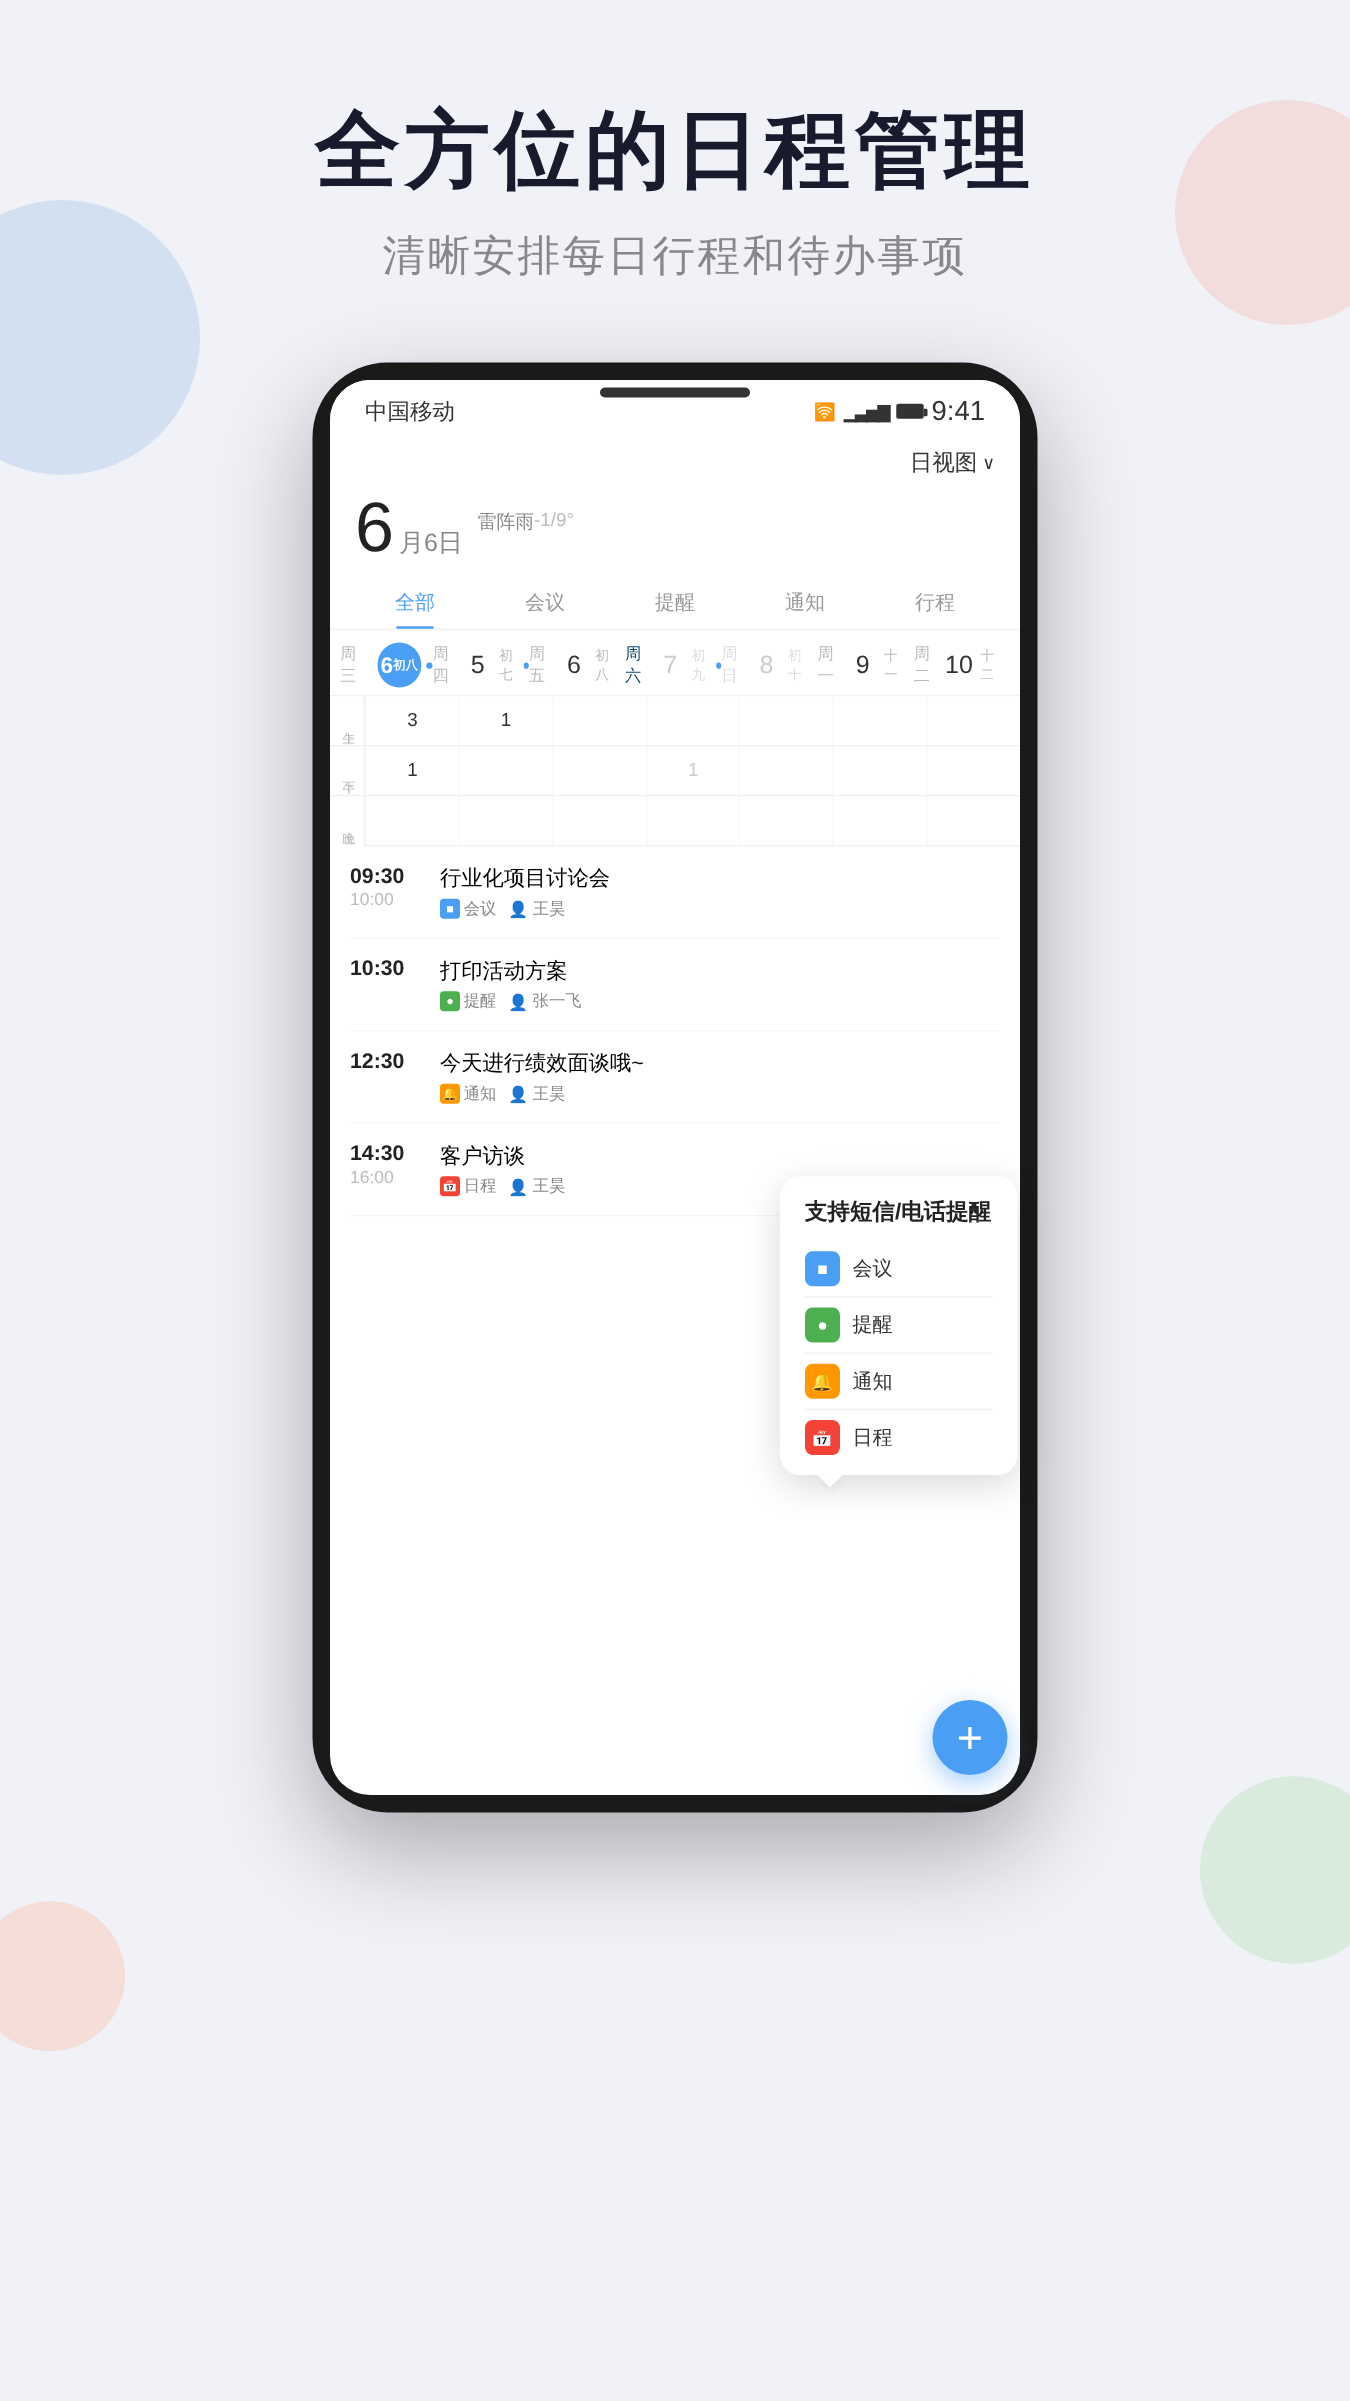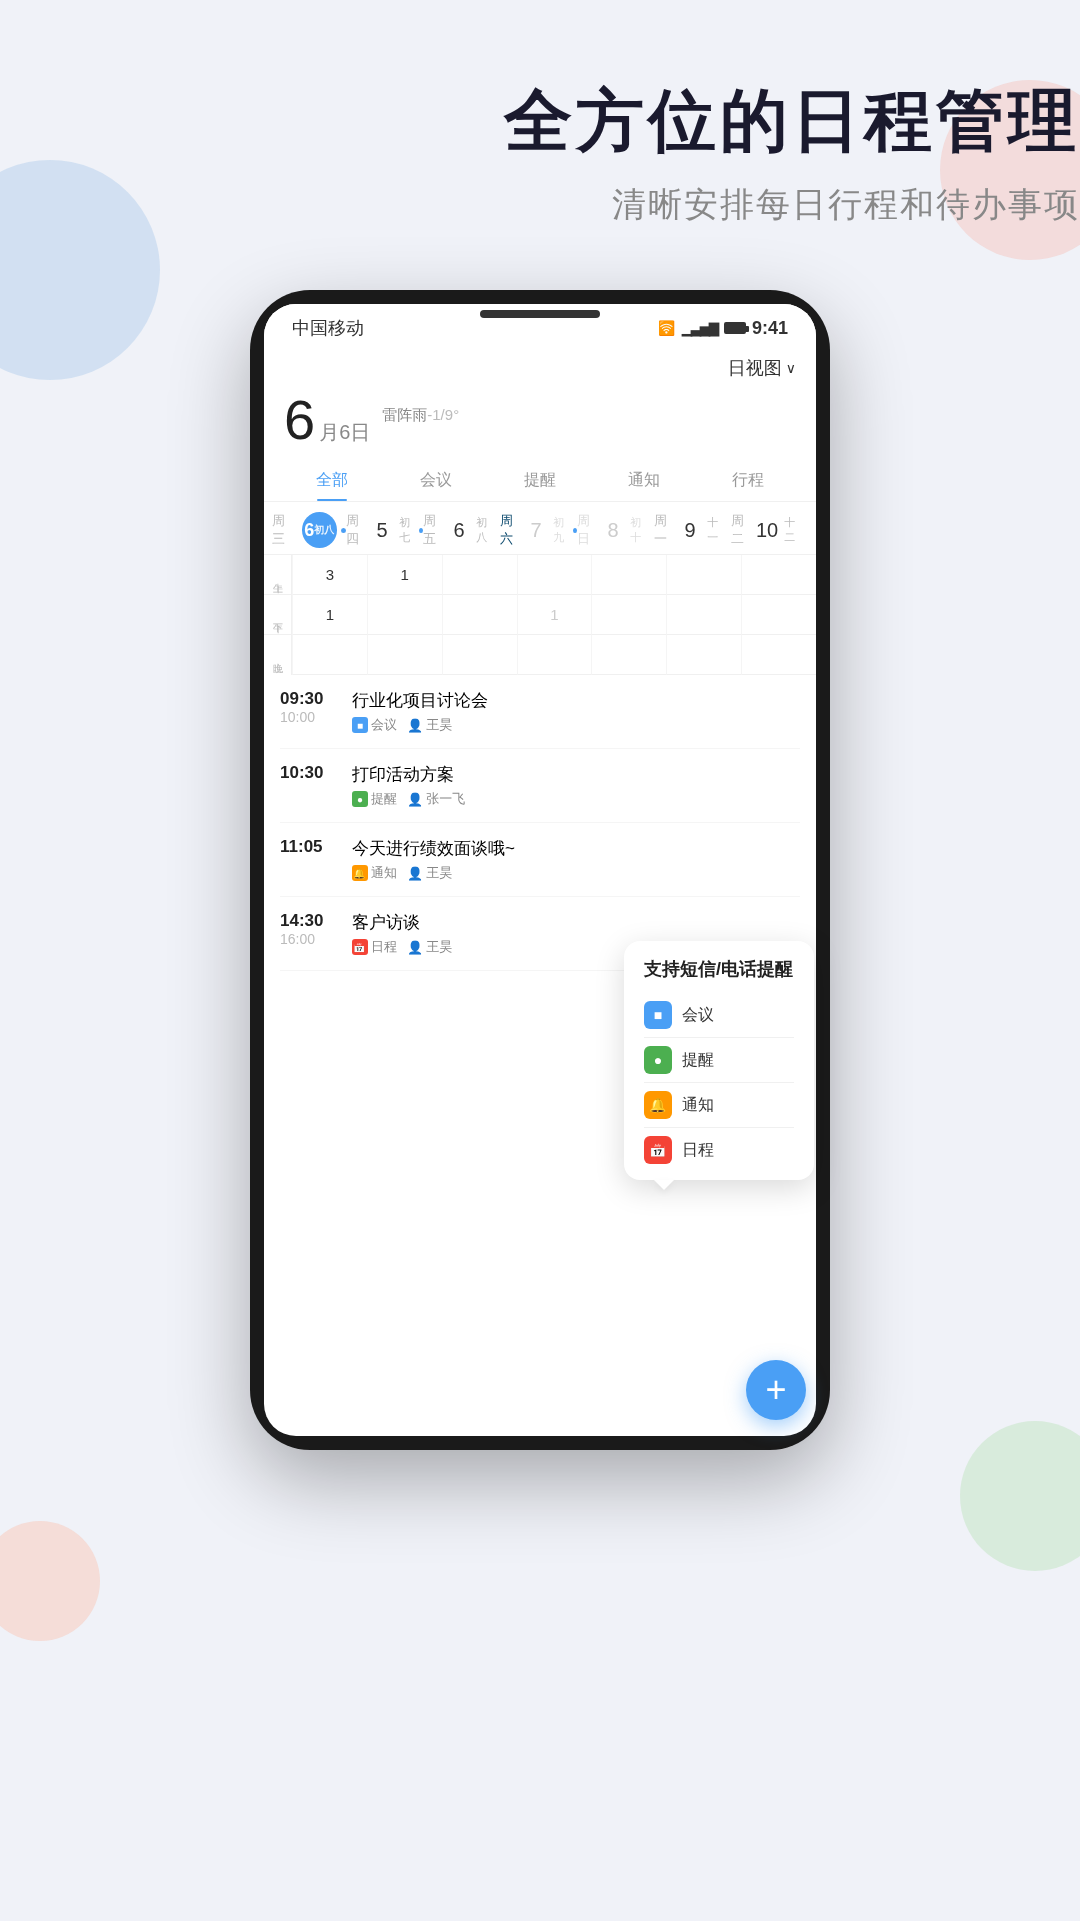--- a/index.html
+++ b/index.html
@@ -49,21 +49,21 @@
       height: 120px;
       border-radius: 50%;
       background: #f9c8b8;
       left: -20px;
       bottom: 280px;
       opacity: 0.5;
     }
 
     
     .header-section {
-      text-align: right;
+      text-align: center;
       padding-top: 80px;
       padding-bottom: 40px;
       position: relative;
       z-index: 2;
     }
     .main-title {
       font-size: 68px;
       font-weight: 700;
       color: #1a1a2e;
       letter-spacing: 4px;
@@ -125,22 +125,22 @@
       font-weight: 500;
     }
     .status-icons {
       display: flex;
       align-items: center;
       gap: 6px;
       font-size: 16px;
       color: #333;
     }
     .status-time {
-      font-size: 18px;
-      font-weight: 700;
+      font-size: 22px;
+      font-weight: 400;
       color: #333;
       text-align: right;
     }
 
     
     .view-selector {
       display: flex;
       justify-content: flex-end;
       align-items: center;
       padding: 8px 20px 4px;
@@ -614,21 +614,21 @@
             <div class="event-person">
               <span class="person-icon">👤</span>
               <span>张一飞</span>
             </div>
           </div>
         </div>
       </div>
 
       <div class="event-item">
         <div class="event-time-col">
-          <div class="event-start-time">11:05</div>
+          <div class="event-start-time">12:30</div>
         </div>
         <div class="event-details">
           <div class="event-title">今天进行绩效面谈哦~</div>
           <div class="event-meta">
             <div class="event-type-badge">
               <div class="event-type-icon icon-notify">🔔</div>
               <span>通知</span>
             </div>
             <div class="event-person">
               <span class="person-icon">👤</span>

